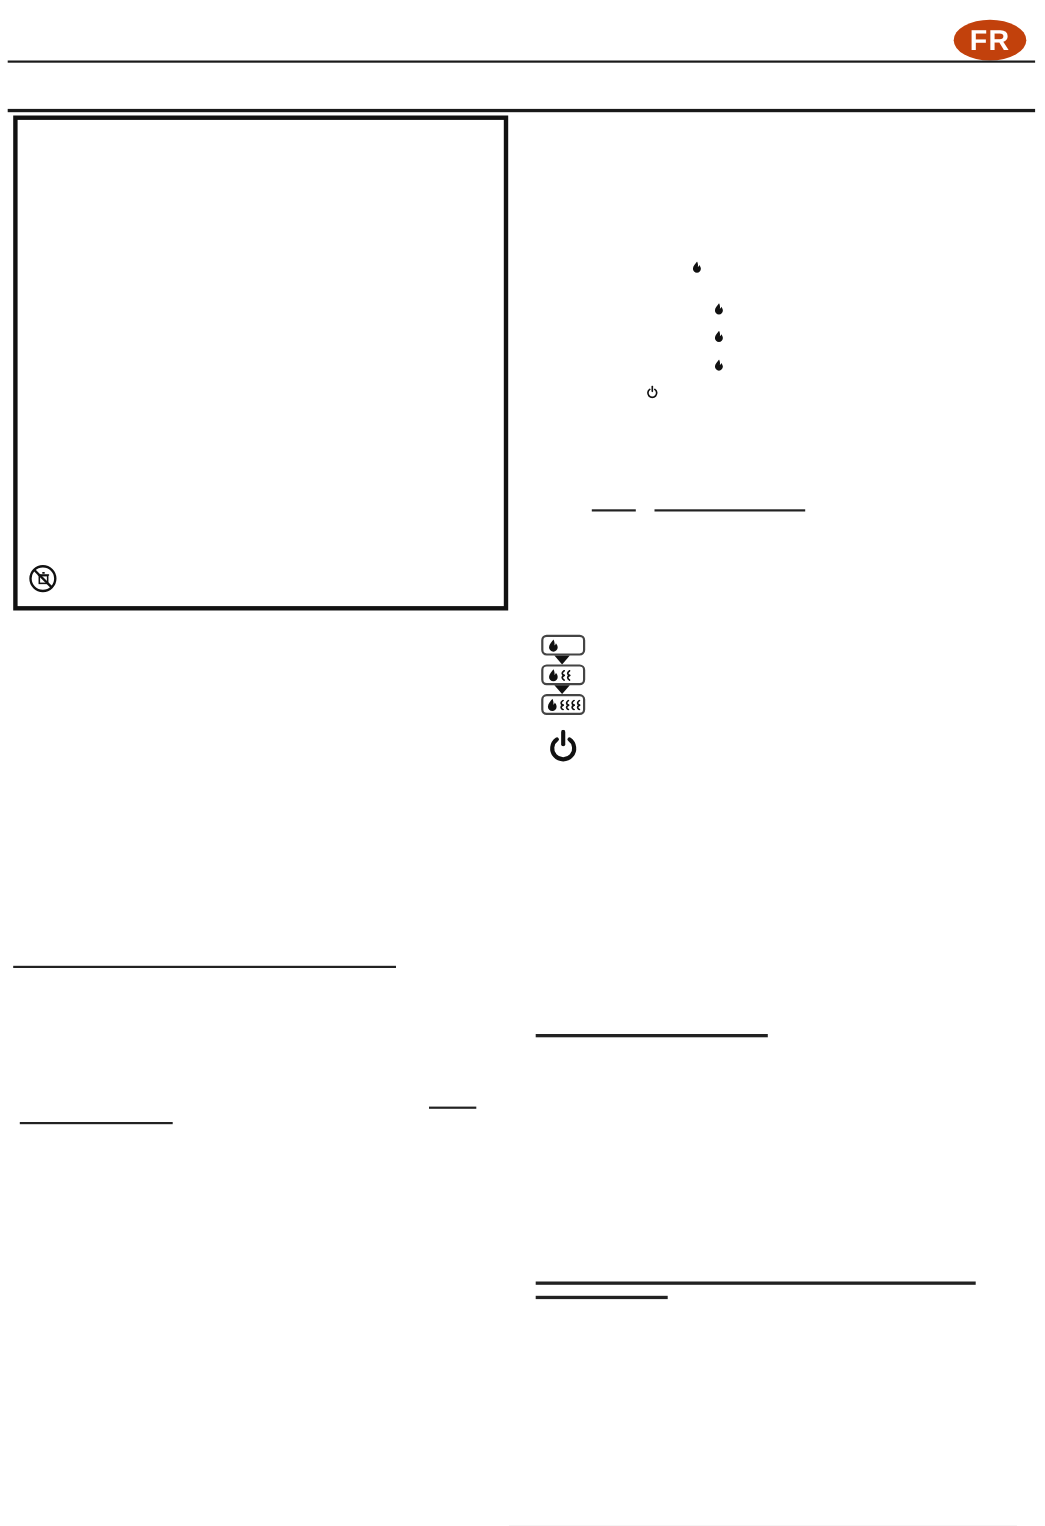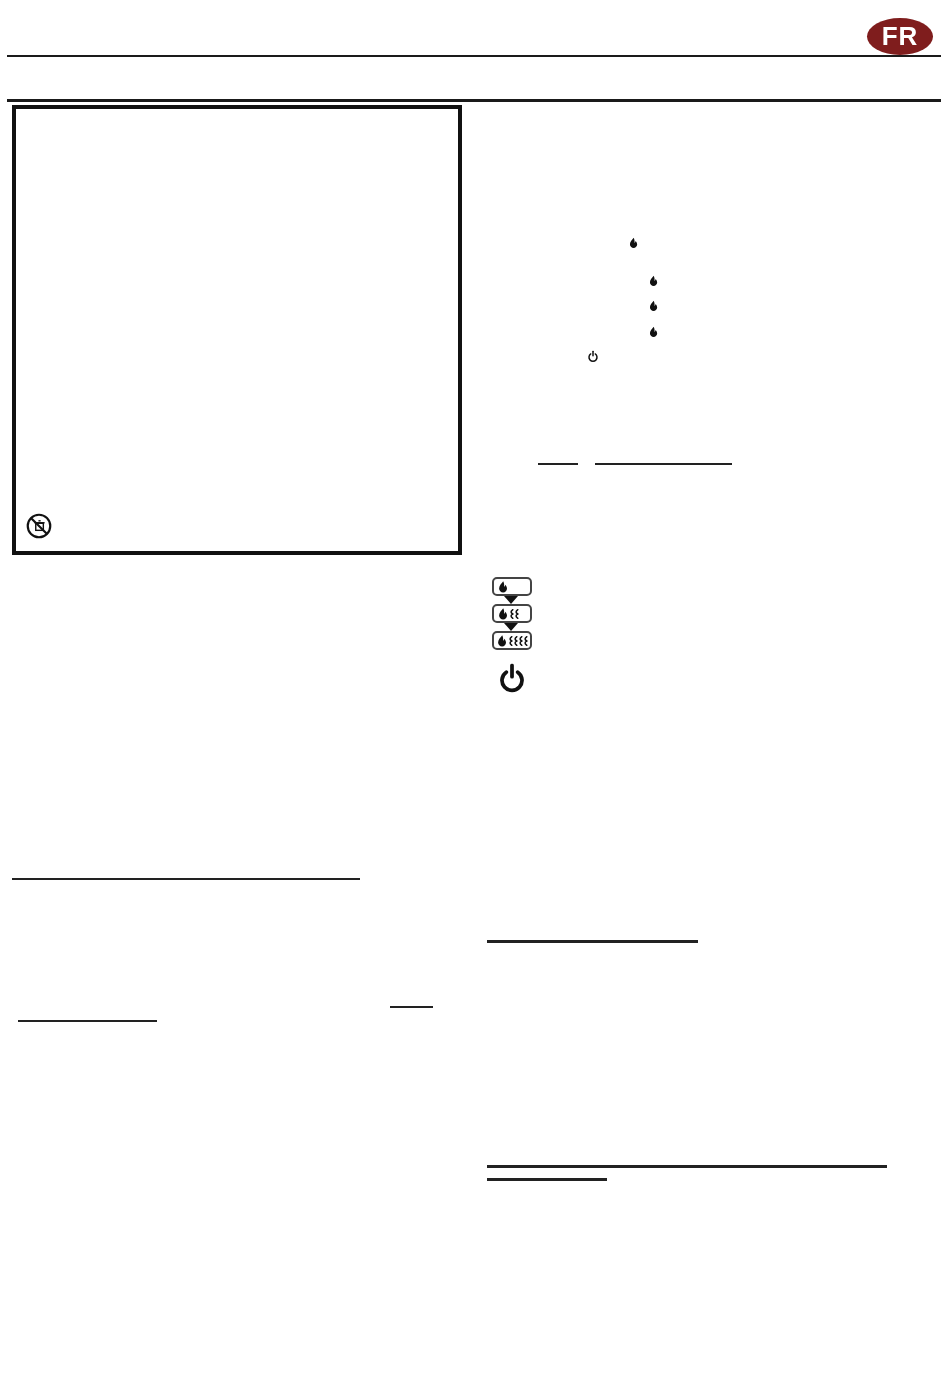--- a/index.html
+++ b/index.html
@@ -91,21 +91,21 @@
       <rect x="9" y="9.5" width="7" height="6.5" fill="none" stroke="currentColor" stroke-width="1.3"></rect>
       <line x1="7.8" y1="9" x2="17.2" y2="9" stroke="currentColor" stroke-width="1.3"></line>
       <line x1="11.5" y1="7.2" x2="13.5" y2="7.2" stroke="currentColor" stroke-width="1.3"></line>
       <line x1="4.8" y1="4.8" x2="19.2" y2="19.2" stroke="currentColor" stroke-width="2"></line>
     </symbol>
   </defs>
 </svg>
 
 <div id="page">
 
-  <div id="lang-badge" class="abs" title="FR" style="background: #7f1d1d; color: rgb(255, 255, 255);">
+  <div id="lang-badge" class="abs" title="FR" style="background: #c2410c; color: rgb(255, 255, 255);">
     <span>FR</span>
   </div>
   <div id="rule-top" class="abs rule"></div>
   <div id="rule-main" class="abs rule"></div>
 
   <div id="safety-box" class="abs">
     <svg id="no-trash" viewBox="0 0 24 24">
       <use href="#sym-no-trash" style="color:#111"></use>
     </svg>
   </div>

